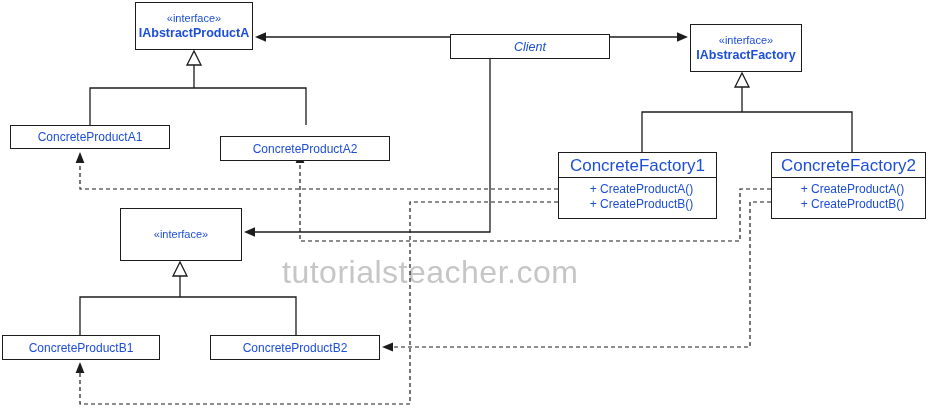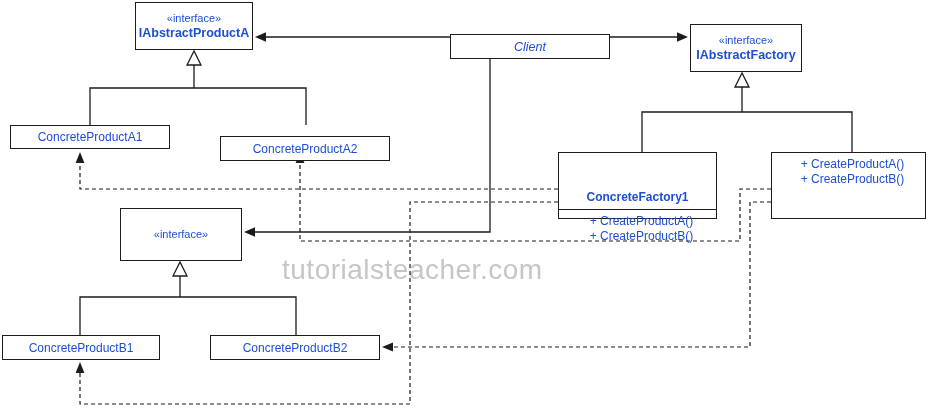--- a/index.html
+++ b/index.html
@@ -19,21 +19,21 @@
     position: absolute;
     left: 0;
     top: 0;
     z-index: 1;
   }
   .watermark {
     position: absolute;
     left: 282px;
     top: 254px;
     z-index: 0;
-    font-size: 28px;
+    font-size: 32px;
     letter-spacing: 0.5px;
     color: #c6c6c6;
     white-space: nowrap;
     user-select: none;
   }
   .node {
     position: absolute;
     z-index: 2;
     background: #ffffff;
     border: 1.4px solid #1c1c1c;
@@ -64,25 +64,24 @@
   }
   .client-node {
     font-style: italic;
     font-size: 12.5px;
   }
   .factory-node { display: flex; flex-direction: column; }
   .factory-header {
     height: 25px;
     line-height: 25px;
     text-align: center;
-    font-weight: bold;
-    font-size: 12px;
+    font-weight: normal;
+    font-size: 17px;
     border-bottom: 1.2px solid #1c1c1c;
     box-sizing: border-box;
-    margin-top: 32px;
   }
   .factory-methods {
     padding: 4px 0 0 8px;
     font-size: 12px;
     text-align: center;
   }
   .method-item { line-height: 15px; white-space: nowrap; }
 </style>
 </head>
 <body>
@@ -168,20 +167,21 @@
 
   <div class="node factory-node" style="left:558px; top:152px; width:159px; height:67px;">
     <div class="factory-header">ConcreteFactory1</div>
     <div class="factory-methods">
       <div class="method-item">+ CreateProductA()</div>
       <div class="method-item">+ CreateProductB()</div>
     </div>
   </div>
 
   <div class="node factory-node" style="left:771px; top:152px; width:155px; height:67px;">
+    <div class="factory-header">ConcreteFactory2</div>
     <div class="factory-methods">
       <div class="method-item">+ CreateProductA()</div>
       <div class="method-item">+ CreateProductB()</div>
     </div>
   </div>
 
   <div class="node iface-node" style="left:120px; top:208px; width:122px; height:53px;">
     <div class="stereotype">«interface»</div>
   </div>
 

